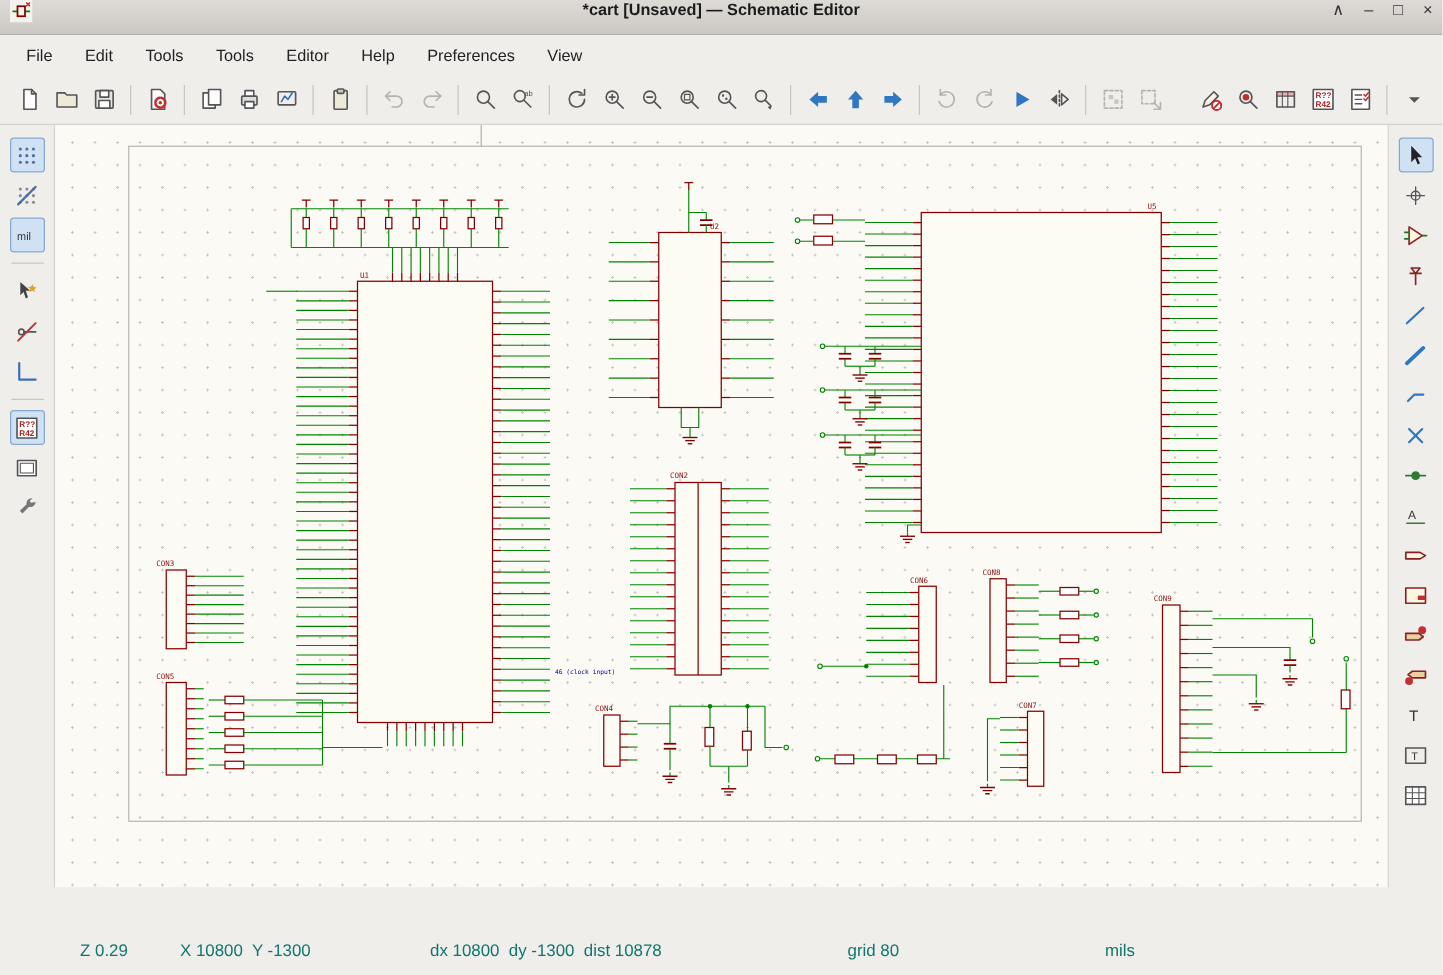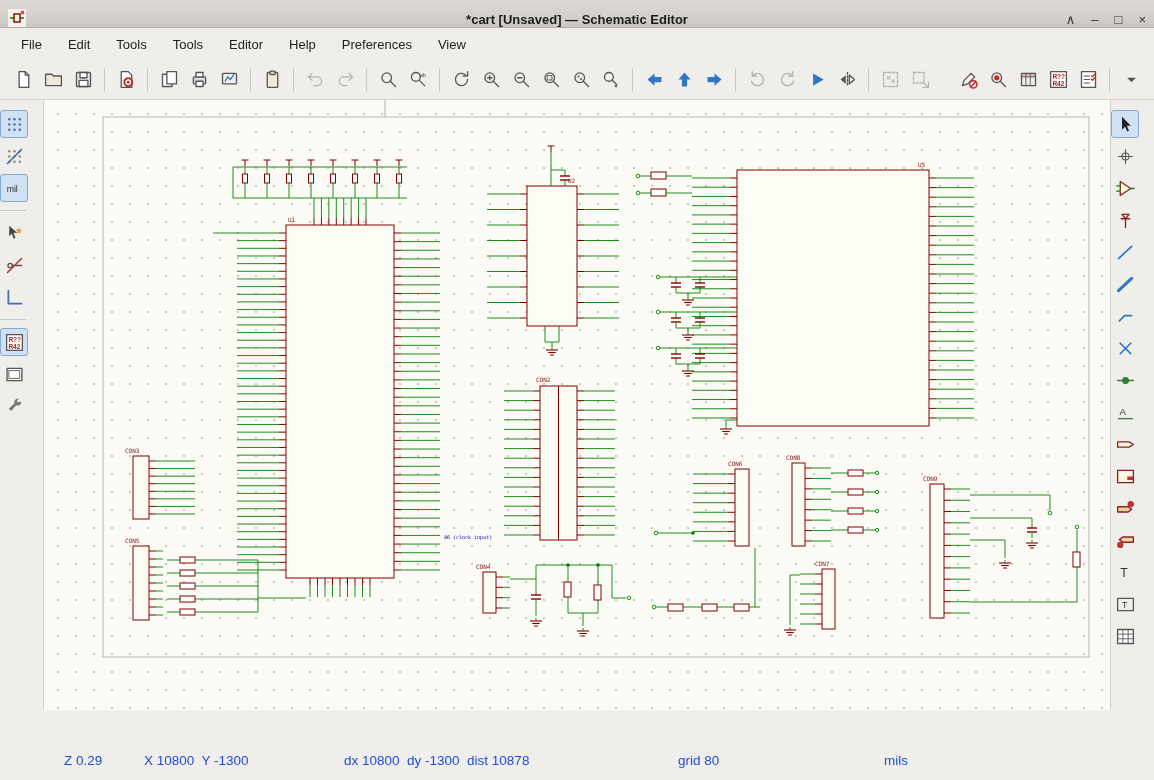--- a/index.html
+++ b/index.html
@@ -1,46 +1,46 @@
 <!DOCTYPE html>
 <html><head>
 <meta charset="utf-8">
 <style>
 *{box-sizing:border-box;margin:0;padding:0}
 html,body{width:1154px;height:780px;overflow:hidden}
 body{font-family:"Liberation Sans","DejaVu Sans",sans-serif;background:#efedea;position:relative;font-size:13px;color:#222}
 
-.titlebar{height:28px;background:linear-gradient(#dedbd6,#ccc9c4);border-bottom:1px solid #b0ada8;display:flex;align-items:flex-end;padding:0 8px;position:relative}
+.titlebar{height:28px;background:linear-gradient(#dedbd6,#ccc9c4);border-bottom:1px solid #b0ada8;display:flex;align-items:flex-start;padding:0 8px;position:relative}
 .app-icon{width:18px;height:18px}
 .title{position:absolute;left:0;right:0;text-align:center;font-weight:bold;font-size:13px;color:#1b1b1b;pointer-events:none}
 .win-controls{margin-left:auto;display:flex;gap:16px;color:#333;font-size:13px;z-index:2}
 .win-controls span{cursor:default}
 
 .menubar{height:32px;background:#f0eeeb;display:flex;align-items:center;padding:0 8px}
 .menu-item{padding:6px 13px;font-size:13px;border-radius:2px}
 
 .toolbar{height:40px;background:#f0eeeb;border-bottom:1px solid #d5d2cd;display:flex;align-items:center;padding:0 8px}
 .tbtn{width:28px;height:28px;border-radius:3px;display:flex;align-items:center;justify-content:center;margin:0 1px;border:1px solid transparent}
 .tbtn svg{width:21px;height:21px}
 .tbtn.dis{opacity:.38;filter:grayscale(1)}
 .tbtn.sel{background:#cfe1f3;border:1px solid #85a9cf}
 .tsep{width:1px;height:24px;background:#c9c6c0;margin:0 6px}
 .spacer{flex:1}
 
 .main{position:absolute;top:100px;left:0;width:1154px;height:610px;display:flex}
-.sidebar{width:44px;background:#f0eeeb;display:flex;flex-direction:column;padding-top:8px;flex:none}
+.sidebar{width:44px;background:#f0eeeb;display:flex;flex-direction:column;align-items:center;padding-top:8px;flex:none}
 .sidebar.left{border-right:1px solid #d5d2cd}
 .sidebar.right{border-left:1px solid #d5d2cd}
 .sidebar .tbtn{margin:2px 0}
 .vsep{height:1px;width:26px;background:#c9c6c0;margin:6px 0}
 .canvas{flex:1;position:relative;background-color:#fbfaf5;background-image:radial-gradient(circle,#c9c9c3 .9px,transparent 1px);background-size:18px 18px;background-position:5px 5px;overflow:hidden}
 .canvas svg{position:absolute;left:0;top:0;width:100%;height:100%}
 
 .bottom{position:absolute;left:0;top:710px;width:1154px;height:70px;background:#f0eeeb}
-.statusbar span{position:absolute;bottom:12px;font-size:13.5px;color:#1d4ed8;white-space:pre}
+.statusbar span{position:absolute;bottom:12px;font-size:13.5px;color:#0f766e;white-space:pre}
 .sb-zoom{left:64px}.sb-pos{left:144px}.sb-delta{left:344px}.sb-grid{left:678px}.sb-units{left:884px}
 </style>
 </head>
 <body>
 
 <div class="titlebar">
   <svg class="app-icon" viewBox="0 0 18 18">
     <rect x="0" y="0" width="18" height="18" fill="#f4f2ec"></rect>
     <path d="M2 9h4M12 9h4" stroke="#008400" stroke-width="1.4" fill="none"></path>
     <rect x="6" y="5" width="6" height="8" fill="none" stroke="#840000" stroke-width="1.4"></rect>

